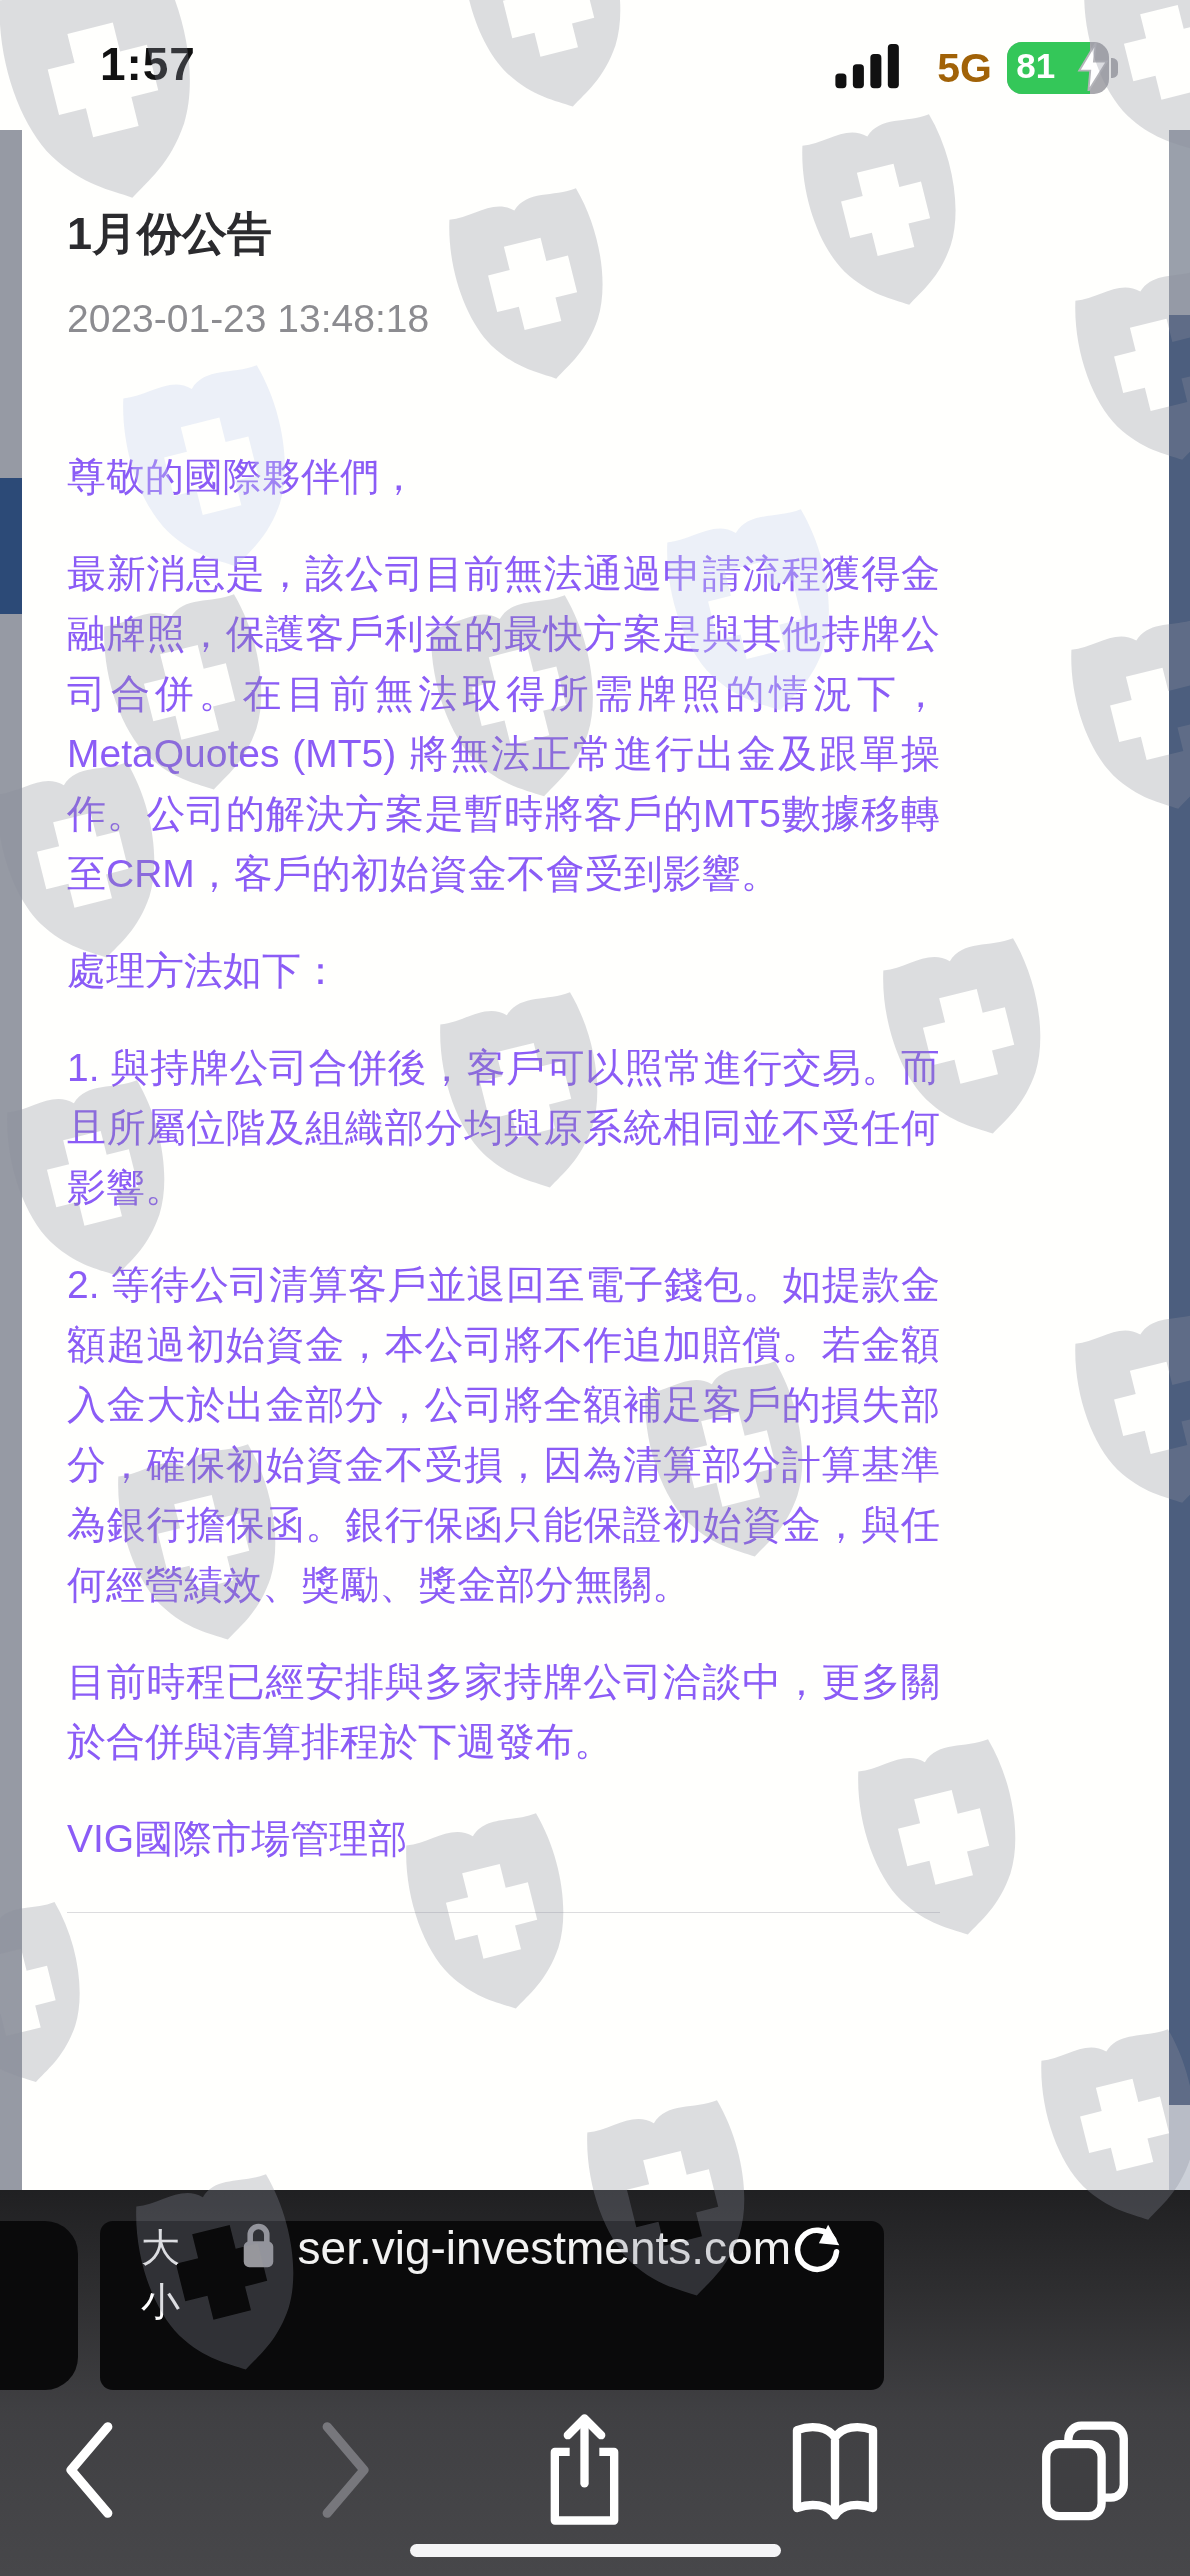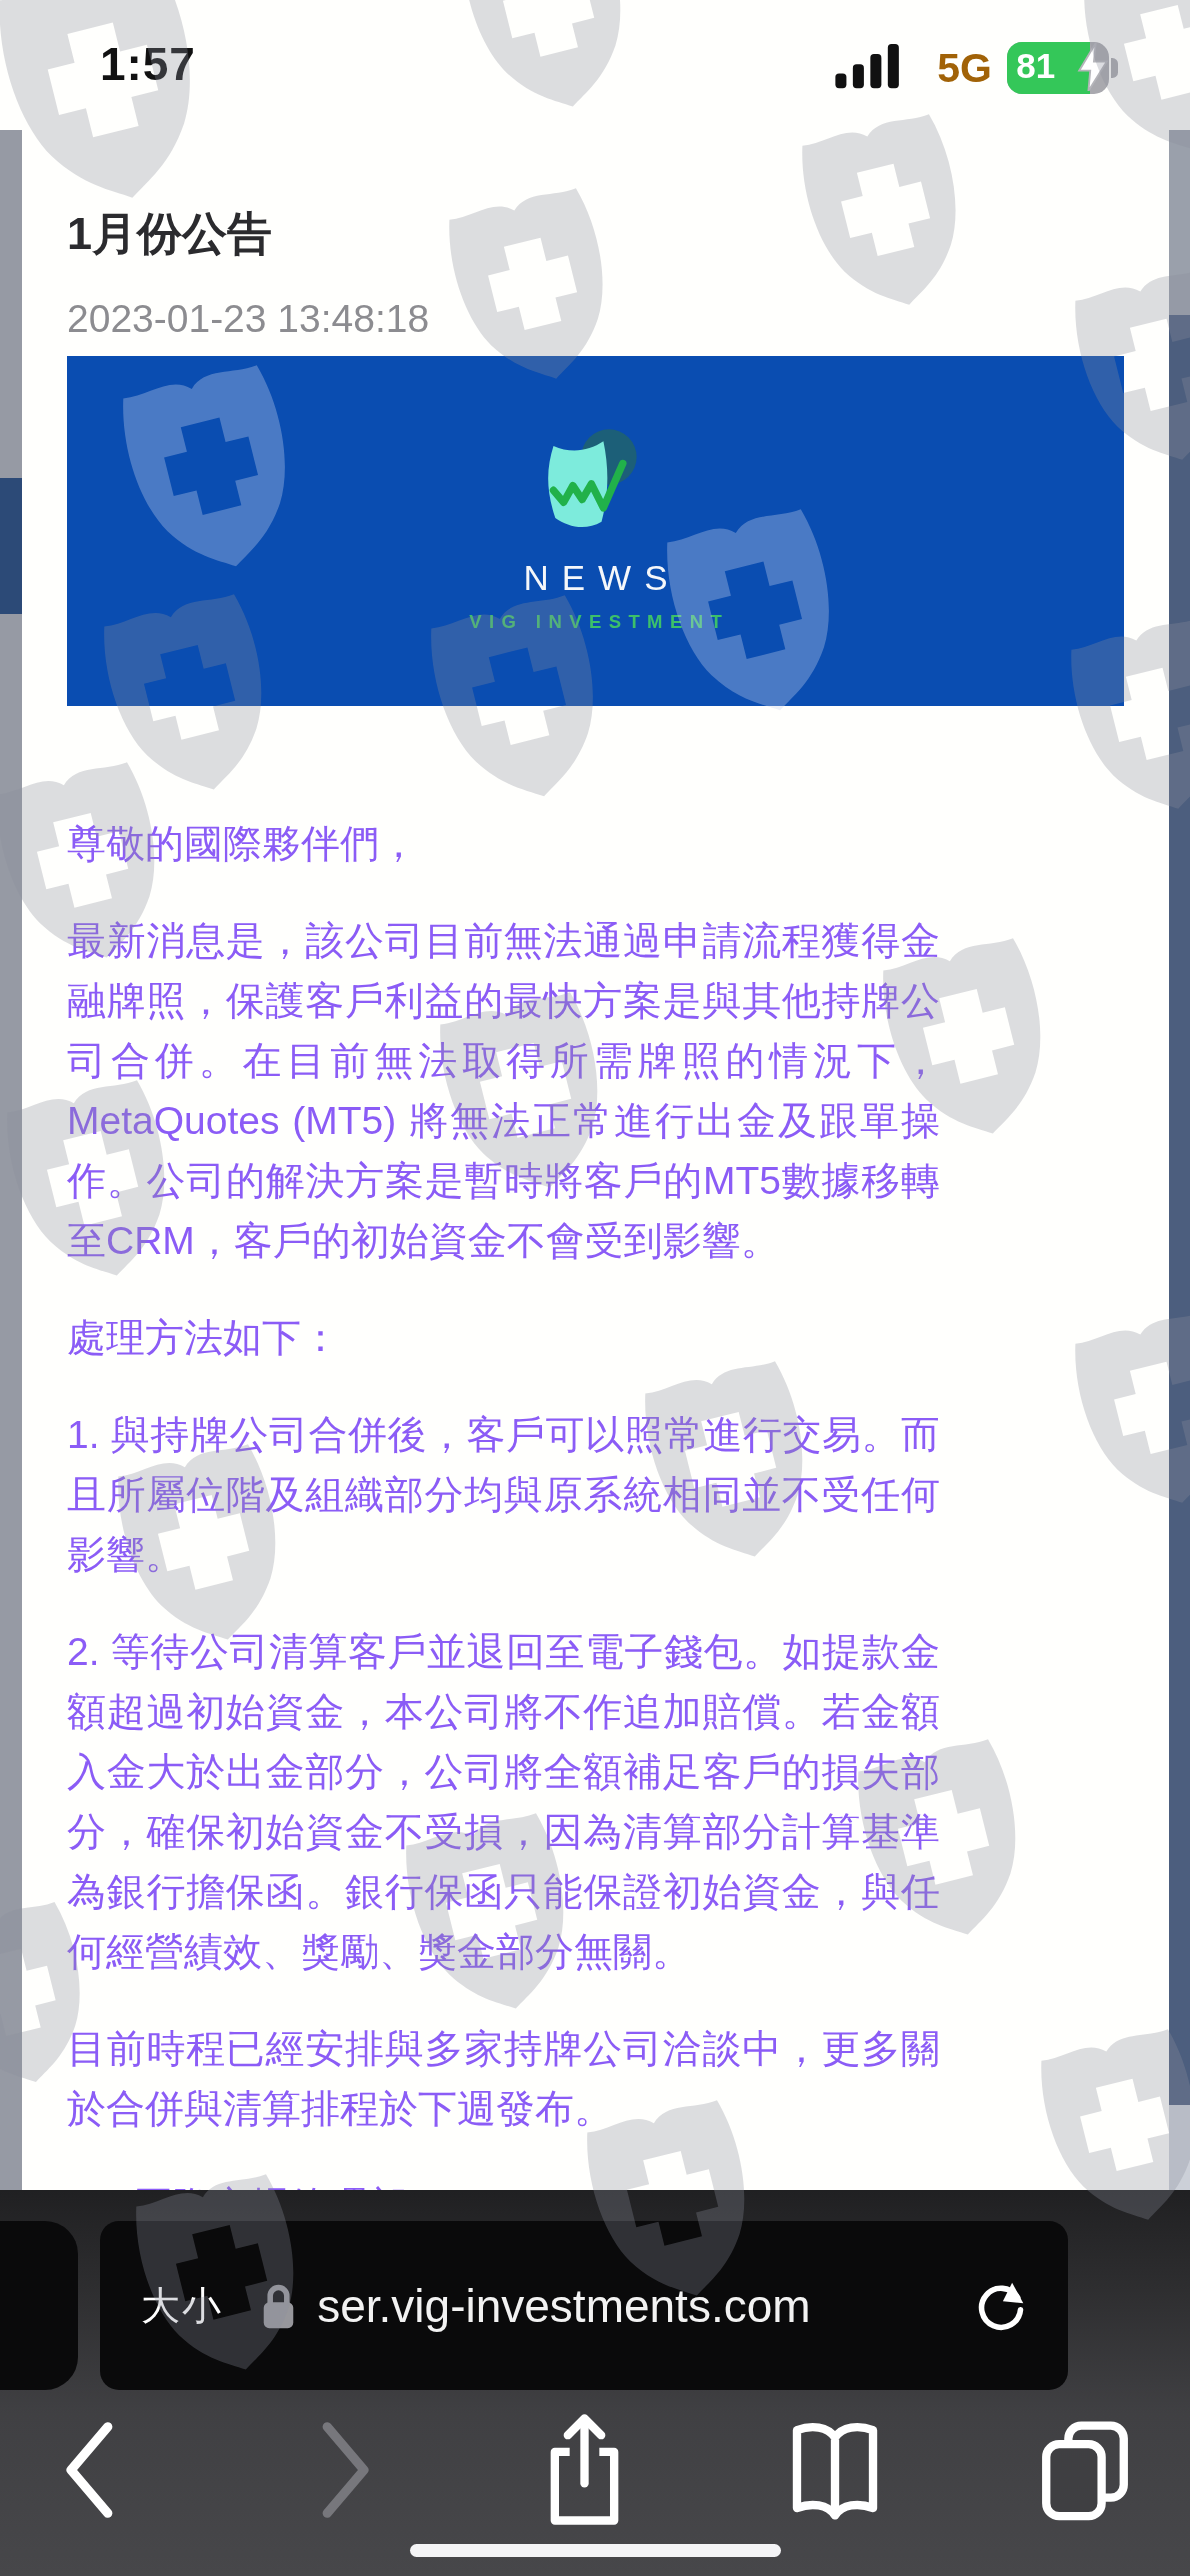--- a/index.html
+++ b/index.html
@@ -34,22 +34,22 @@
   .logo-news{margin-top:9.3px;font-size:35px;letter-spacing:13px;color:#f5f7fa;text-indent:13px;}
   .logo-sub{margin-top:13px;font-size:18.5px;font-weight:bold;letter-spacing:7.4px;color:#3cc06a;text-indent:7.4px;}
   .para{margin:37px 0 0 0;font-size:39px;line-height:60px;color:#8b5cf6;text-align:justify;}
   .para.first{margin-top:108px;}
   .divider{margin:43px 0 0 0;border:none;border-top:1.9px solid #dcdcde;height:0;}
   .content-tail{height:18.5px;}
   
   .bottom-bar{position:absolute;left:0;top:2190px;width:100%;height:386px;z-index:20;
     background:linear-gradient(180deg,#202022 0%,#2e2e30 26%,#404043 58%,#47474a 100%);}
   .tab-fragment{position:absolute;left:0;top:31px;width:78px;height:169px;background:#0a0a0b;border-radius:0 33px 33px 0;}
-  .url-pill{position:absolute;left:100px;top:31px;width:968px;height:169px;background:#0a0a0b;border-radius:19px;
-    display:flex;align-items:center;padding:0 41px;}
+  .url-pill{position:absolute;left:100px;top:31px;width:784px;height:169px;background:#0a0a0b;border-radius:13px;
+    display:flex;align-items:flex-start;padding:0 41px;}
   .text-size-label{font-size:39px;color:#ffffff;letter-spacing:1.9px;}
   .lock-wrap{margin-left:37px;display:flex;align-items:center;}
   .url-text{margin-left:20.4px;font-size:46px;color:#f2f2f2;letter-spacing:0px;white-space:nowrap;}
   .reload-wrap{margin-left:auto;display:flex;align-items:center;}
   .toolbar{position:absolute;left:0;top:210px;width:100%;height:148px;}
   .tool{position:absolute;top:0;width:102px;height:139px;display:flex;align-items:center;justify-content:center;}
   .home-indicator{position:absolute;left:410px;top:354px;width:371px;height:13px;border-radius:7.4px;background:#f4f4f6;}
   
   .watermarks{position:absolute;inset:0;z-index:30;pointer-events:none;}
   .wm{position:absolute;transform:rotate(-14deg);}
@@ -92,31 +92,20 @@
   </div>
   <div class="edge-right">
     <div class="edge-right-steel"></div>
     <div class="edge-right-light"></div>
   </div>
 
   <div class="content">
     <h1 class="page-title">1月份公告</h1>
     <div class="date">2023-01-23 13:48:18</div>
 
-    <div class="banner">
-      <span>
-        <svg width="122" height="117" viewBox="0 0 132 126">
-          <circle cx="80" cy="30" r="30" fill="#1c5f78"></circle>
-          <path d="M20,18 C38,26 58,24 74,13 C80,42 80,70 72,100 C55,110 36,106 22,96 C11,64 13,40 20,18 Z" fill="#7debdc"></path>
-          <polyline points="20,66 31,79 41,61 51,76 61,59 74,85 95,37" fill="none" stroke="#21b14a" stroke-width="8" stroke-linecap="round" stroke-linejoin="round"></polyline>
-        </svg>
-      </span>
-      <div class="logo-news">NEWS</div>
-      <div class="logo-sub">VIG INVESTMENT</div>
-    </div>
 
     <p class="para first">尊敬的國際夥伴們，</p>
     <p class="para">最新消息是，該公司目前無法通過申請流程獲得金融牌照，保護客戶利益的最快方案是與其他持牌公司合併。在目前無法取得所需牌照的情況下，MetaQuotes (MT5) 將無法正常進行出金及跟單操作。公司的解決方案是暫時將客戶的MT5數據移轉至CRM，客戶的初始資金不會受到影響。</p>
     <p class="para">處理方法如下：</p>
     <p class="para">1. 與持牌公司合併後，客戶可以照常進行交易。而且所屬位階及組織部分均與原系統相同並不受任何影響。</p>
     <p class="para">2. 等待公司清算客戶並退回至電子錢包。如提款金額超過初始資金，本公司將不作追加賠償。若金額入金大於出金部分，公司將全額補足客戶的損失部分，確保初始資金不受損，因為清算部分計算基準為銀行擔保函。銀行保函只能保證初始資金，與任何經營績效、獎勵、獎金部分無關。</p>
     <p class="para">目前時程已經安排與多家持牌公司洽談中，更多關於合併與清算排程於下週發布。</p>
     <p class="para">VIG國際市場管理部</p>
     <hr class="divider">
     <div class="content-tail"></div>

